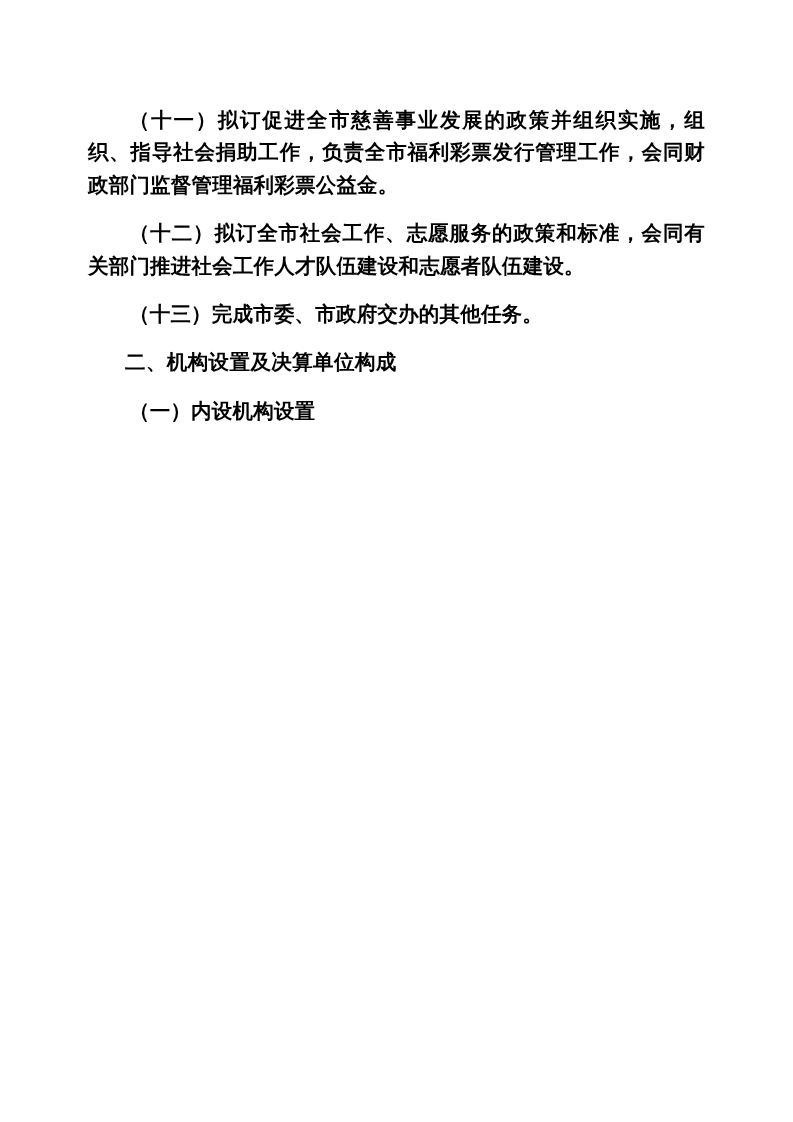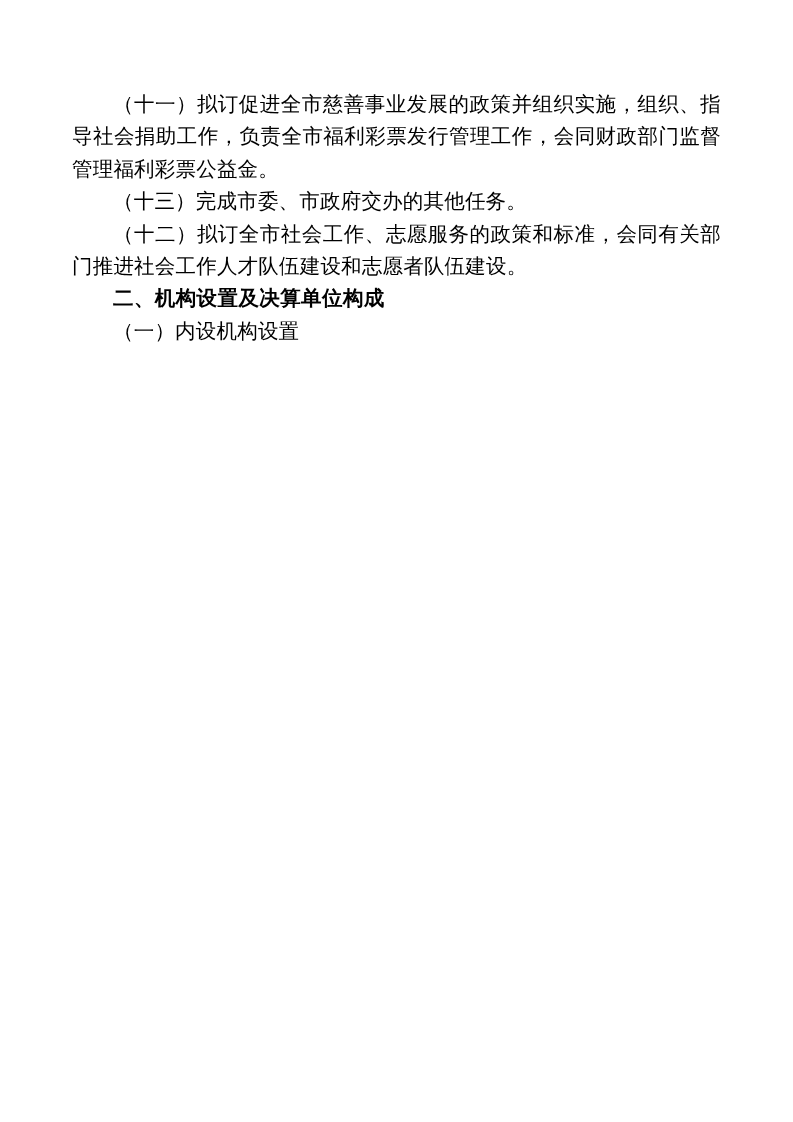--- a/index.html
+++ b/index.html
@@ -19,35 +19,36 @@
     overflow: hidden;
   }
   .doc-body {
     font-size: 20.5px;
     line-height: 1.58;
     text-align: justify;
     text-justify: inter-ideograph;
     letter-spacing: 0.2px;
   }
   p.para {
-    margin: 0;
+    margin: 16px;
     text-indent: 2em;
+    font-weight: bold;
   }
   p.heading {
-    margin: 0;
+    margin: 12px;
     text-indent: 2em;
     font-weight: bold;
     font-family: Liberation Serif, serif;
     letter-spacing: 0.4px;
   }
 </style>
 </head>
 <body>
 
 <div class="page">
   <div class="doc-body">
     <p class="para">（十一）拟订促进全市慈善事业发展的政策并组织实施，组织、指导社会捐助工作，负责全市福利彩票发行管理工作，会同财政部门监督管理福利彩票公益金。</p>
+    <p class="para">（十二）拟订全市社会工作、志愿服务的政策和标准，会同有关部门推进社会工作人才队伍建设和志愿者队伍建设。</p>
     <p class="para">（十三）完成市委、市政府交办的其他任务。</p>
-    <p class="para">（十二）拟订全市社会工作、志愿服务的政策和标准，会同有关部门推进社会工作人才队伍建设和志愿者队伍建设。</p>
     <p class="heading">二、机构设置及决算单位构成</p>
     <p class="para">（一）内设机构设置</p>
   </div>
 </div>
 
 </body></html>

